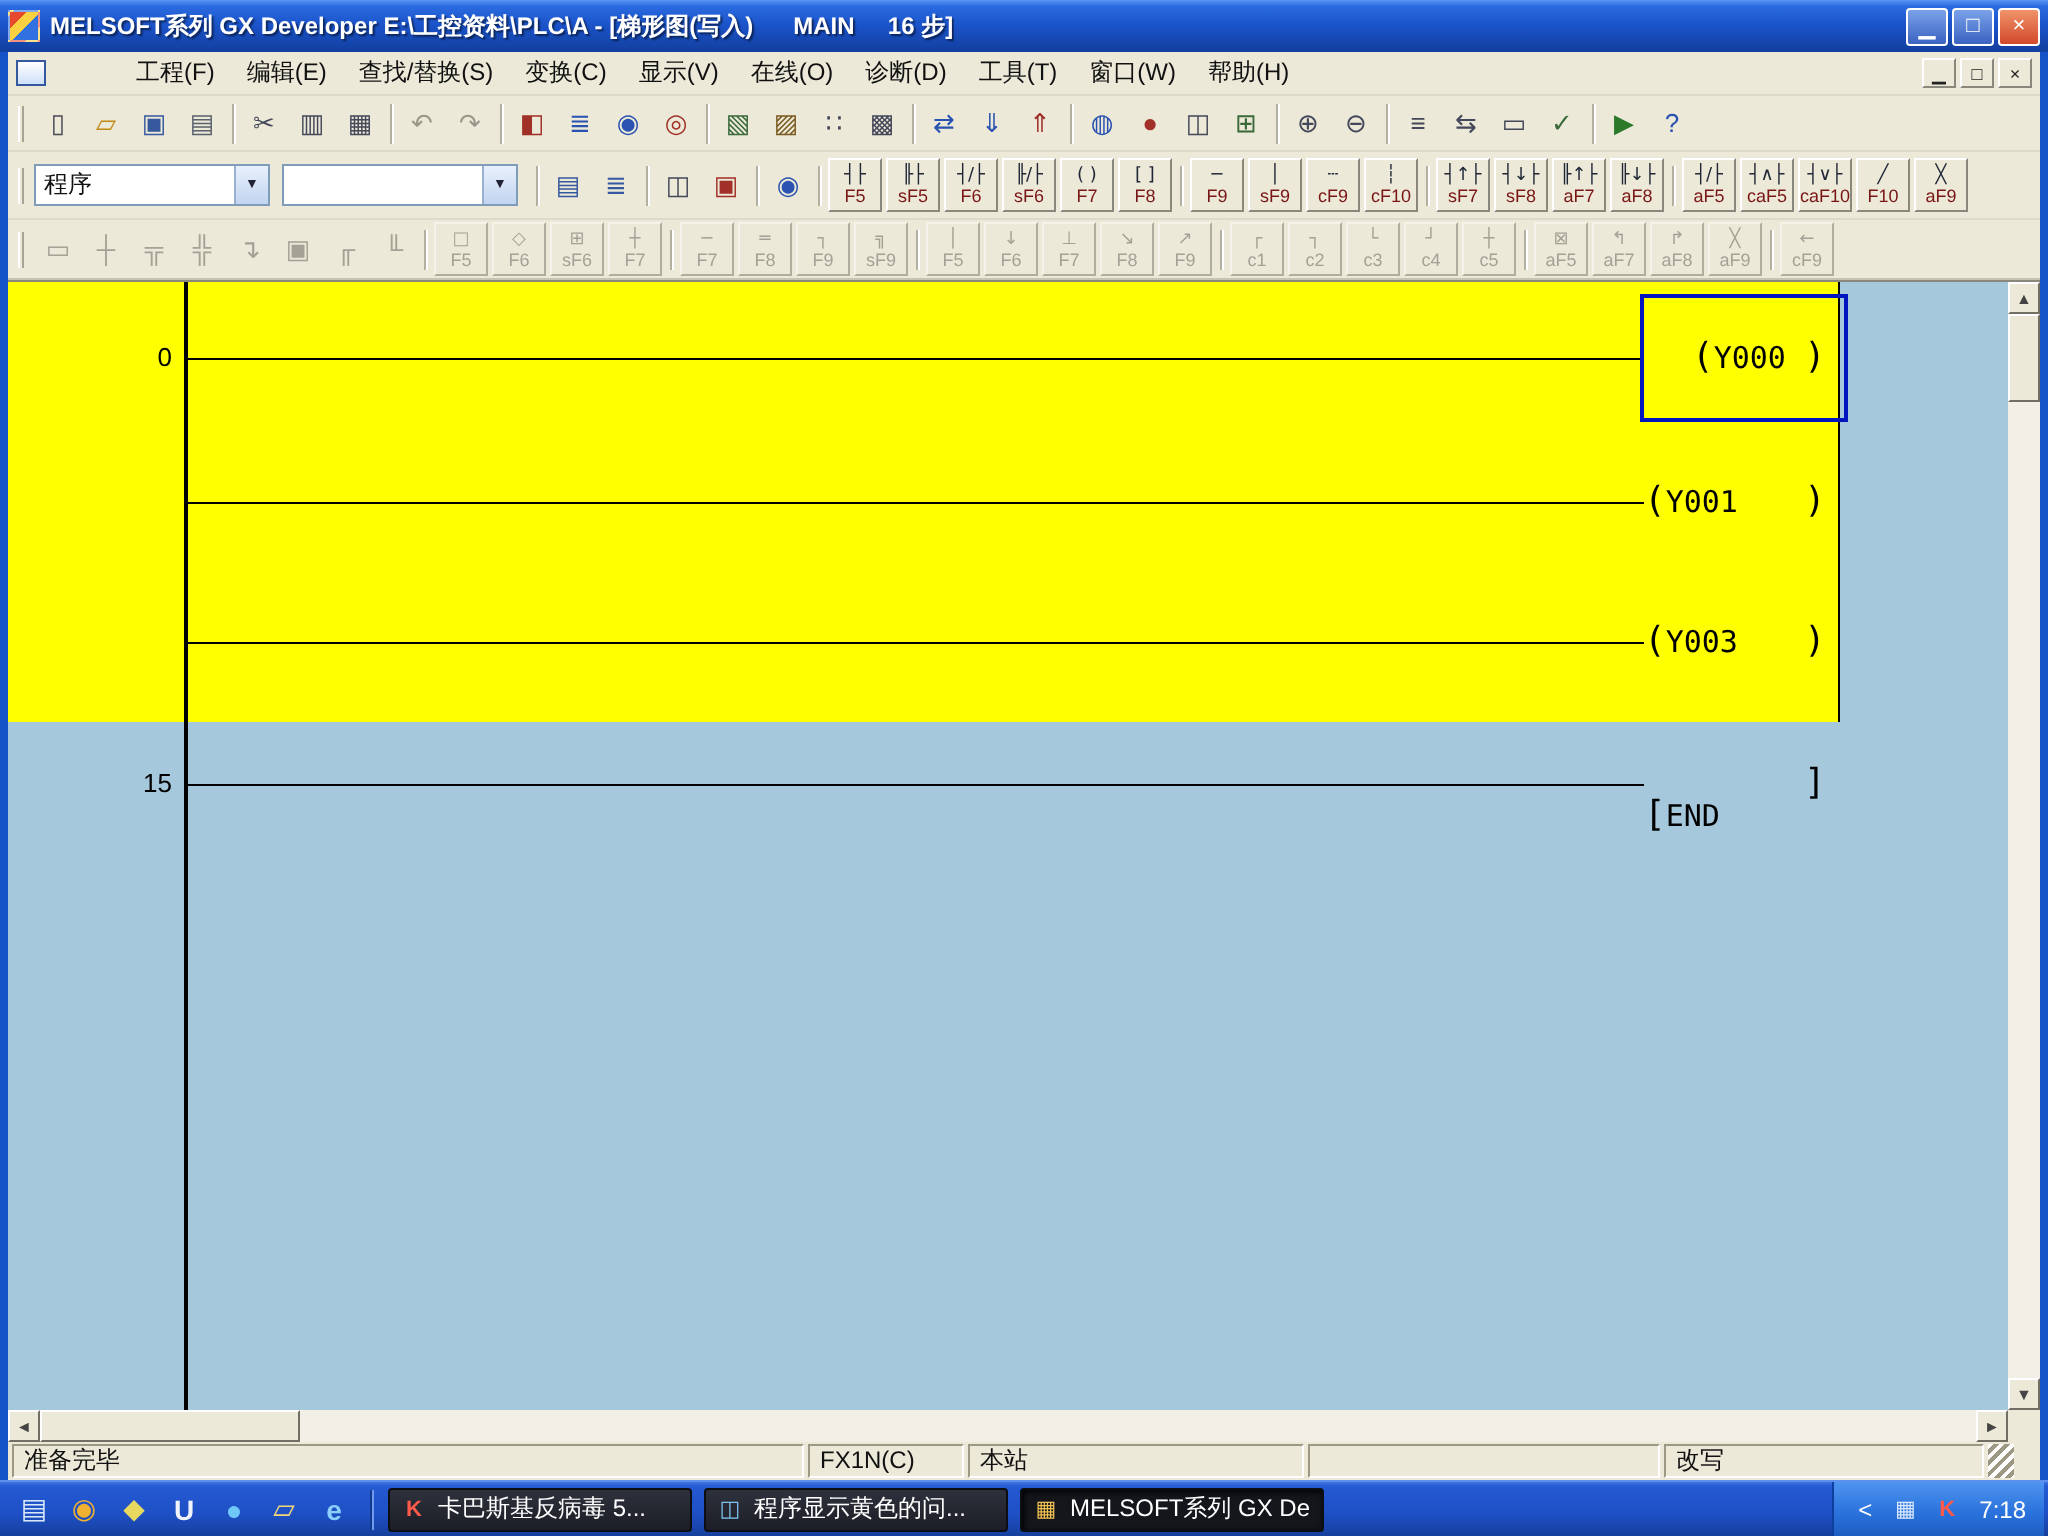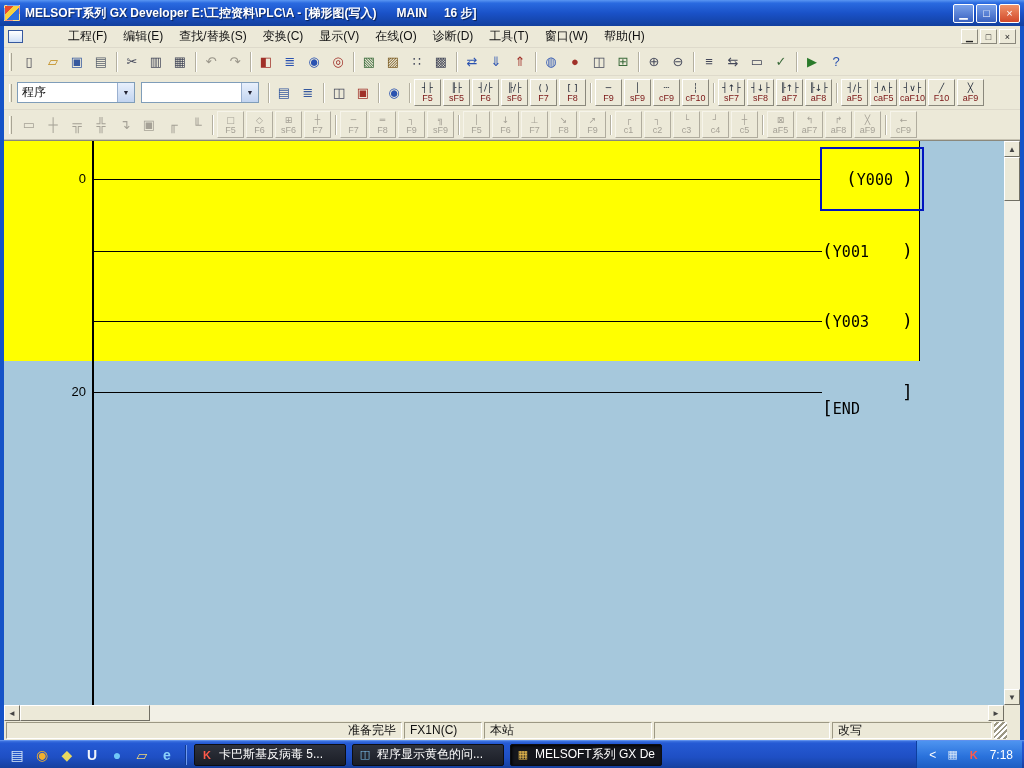--- a/index.html
+++ b/index.html
@@ -79,21 +79,21 @@
   .hscroll{position:absolute;left:0;top:564px;width:1000px;height:16px;background:#f2f0e6;}
   .hscroll .lf{position:absolute;left:0;top:0;}
   .hscroll .rt{position:absolute;right:0;top:0;}
   .hthumb{position:absolute;left:16px;top:0;width:130px;height:16px;background:#ece9d8;border:1px solid;border-color:#fff #716f64 #716f64 #fff;}
   .scorner{position:absolute;left:1000px;top:564px;width:16px;height:16px;background:#ece9d8;}
 
   
   .statusbar{height:20px;display:flex;gap:2px;padding:2px 2px 1px 2px;background:#ece9d8;align-items:stretch;}
   .spanel{border:1px solid;border-color:#9c9884 #fff #fff #9c9884;padding:0 5px;font-size:12px;line-height:15px;color:#111;
     white-space:nowrap;overflow:hidden;}
-  .sp1{width:396px;text-align:right;} .sp2{width:78px;} .sp3{width:168px;} .sp4{width:176px;} .sp5{width:160px;}
+  .sp1{width:396px;} .sp2{width:78px;} .sp3{width:168px;} .sp4{width:176px;} .sp5{width:160px;}
   .sgrip{width:13px;background:repeating-linear-gradient(135deg,#fff 0 2px,#9c9884 2px 4px);}
 
   
   .taskbar{position:absolute;left:0;top:740px;width:1024px;height:28px;display:flex;align-items:center;padding:0 2px;
     background:linear-gradient(180deg,#3f74e0 0%,#255ad4 8%,#1e4fc4 60%,#16409e 100%);border-top:1px solid #5e90ee;}
   .qlaunch{display:flex;gap:5px;padding:0 5px;align-items:center;}
   .qicon{width:20px;height:20px;display:flex;align-items:center;justify-content:center;font-size:14px;font-weight:bold;}
   .qsep{width:1px;height:20px;background:#6f9aee;box-shadow:-1px 0 0 #123a8e;margin:0 4px;}
   .taskbtn{width:152px;height:22px;margin:0 3px;border:1px solid #0c0e14;border-radius:2px;display:flex;align-items:center;
     gap:5px;padding:0 5px;color:#fff;overflow:hidden;white-space:nowrap;background:linear-gradient(180deg,#2e323c,#1b1e26);}
@@ -521,21 +521,21 @@
         <div class="selbox"></div>
 
         <div class="rline" style="top:110px;"></div>
         <div class="cell" style="top:99px;"><span class="cp">(</span><span>Y001</span></div>
         <div class="closep cp" style="top:99px;">)</div>
 
         <div class="rline" style="top:180px;"></div>
         <div class="cell" style="top:169px;"><span class="cp">(</span><span>Y003</span></div>
         <div class="closep cp" style="top:169px;">)</div>
 
-        <div class="stepnum" style="top:243px;">20</div>
+        <div class="stepnum" style="top:243px;">15</div>
         <div class="rline" style="top:251px;"></div>
         <div class="cell" style="top:240px;margin-top:16px;"><span class="cp">[</span><span>END</span></div>
         <div class="closep cp" style="top:240px;">]</div>
       </div>
 
       <div class="vscroll">
         <button class="sbtn up">▲</button>
         <div class="vthumb"></div>
         <button class="sbtn dn">▼</button>
       </div>

